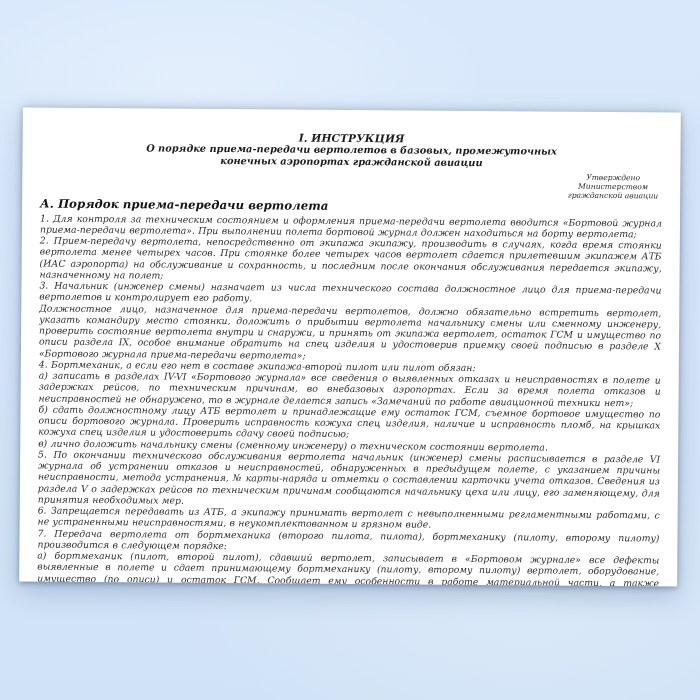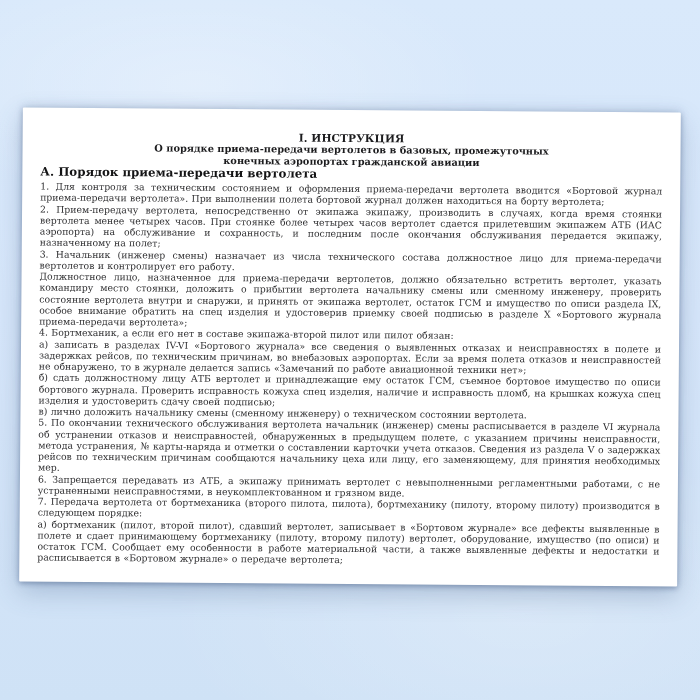--- a/index.html
+++ b/index.html
@@ -13,20 +13,21 @@
     position: relative;
     font-family: "DejaVu Serif", "Liberation Serif", serif;
     background:
       radial-gradient(420px 180px at 28% 12%, rgba(255,255,255,0.28), rgba(255,255,255,0) 70%),
       radial-gradient(520px 240px at 75% 88%, rgba(255,255,255,0.20), rgba(255,255,255,0) 70%),
       linear-gradient(180deg, #d9e9fb 0%, #d6e6fa 45%, #cfe2f6 100%);
   }
   .backdrop {
     position: absolute;
     inset: 0;
+    font-style: italic;
   }
   .paper {
     position: absolute;
     left: 21px;
     top: 110px;
     width: 658px;
     height: 474px;
     background: #ffffff;
     border-radius: 1px;
     transform: rotate(0.45deg);
@@ -85,20 +86,25 @@
 
 <div class="backdrop">
   <div class="paper">
 
     <div class="title">I. ИНСТРУКЦИЯ</div>
 
     <div class="subtitle">О порядке приема-передачи вертолетов в базовых, промежуточных</div>
 
     <div class="subtitle">конечных аэропортах гражданской авиации</div>
 
+    <div class="approval">
+      <div>Утверждено</div>
+      <div>Министерством</div>
+      <div>гражданской авиации</div>
+    </div>
 
     <h2 class="heading">А. Порядок приема-передачи вертолета</h2>
 
     <div class="body-text">
 
         <p class="para">1.  Для контроля за техническим состоянием и оформления приема-передачи вертолета вводится «Бортовой журнал приема-передачи вертолета». При выполнении полета бортовой журнал должен находиться на борту вертолета;</p>
 
         <p class="para">2.  Прием-передачу вертолета, непосредственно от экипажа экипажу, производить в случаях, когда время стоянки вертолета менее четырех часов. При стоянке более четырех часов вертолет сдается прилетевшим экипажем АТБ (ИАС аэропорта) на обслуживание и сохранность, и последним после окончания обслуживания передается экипажу, назначенному на полет;</p>
 
         <p class="para">3.  Начальник (инженер смены) назначает из числа технического состава должностное лицо для приема-передачи вертолетов и контролирует его работу.</p>

